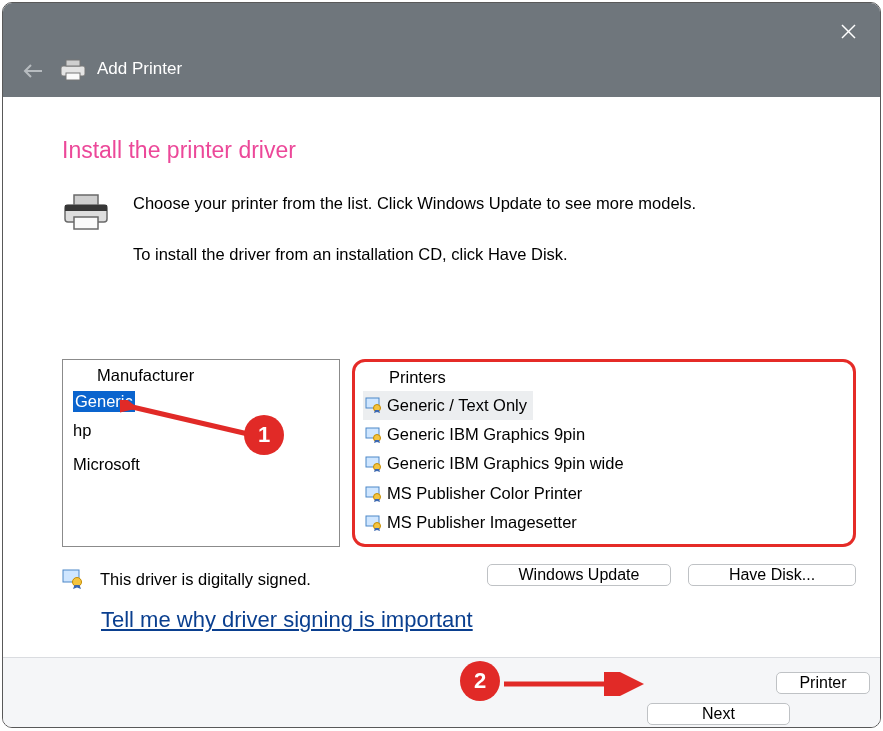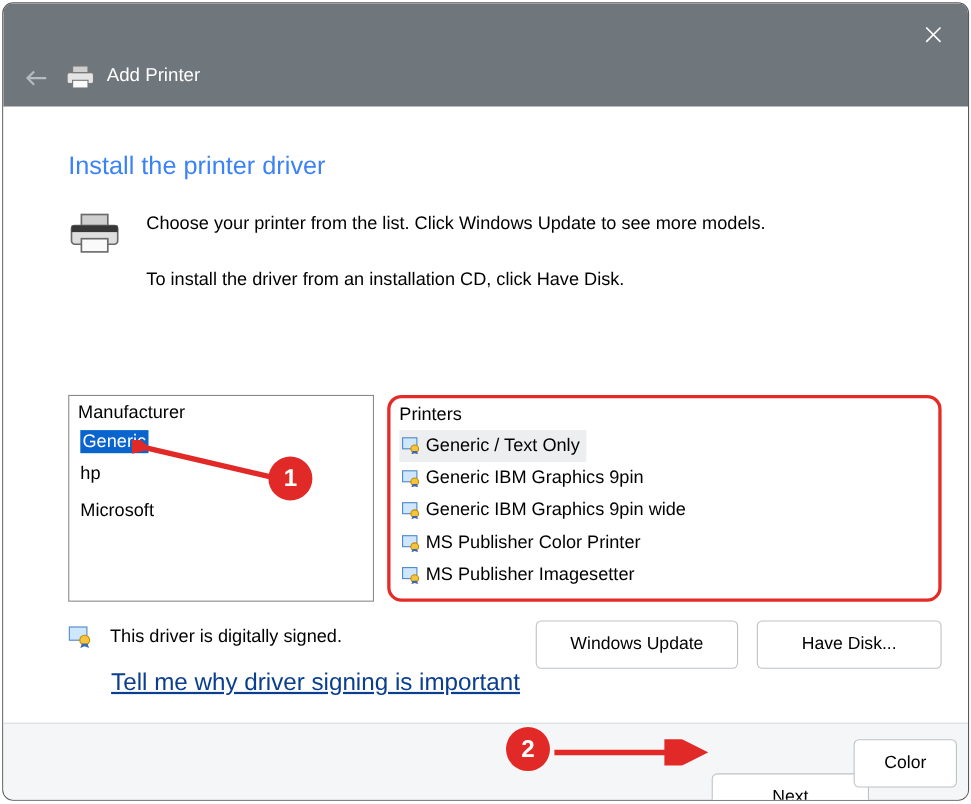--- a/index.html
+++ b/index.html
@@ -66,21 +66,21 @@
     font-size: 17px;
     color: #fff;
   }
   .content {
     flex: 1;
     background: #fff;
     position: relative;
     padding: 0;
   }
   .heading {
-    color: #3b82f6;
+    color: #ec4899;
     font-size: 23px;
     font-weight: 400;
     position: absolute;
     left: 59px;
     top: 40px;
   }
   .body-printer-icon {
     position: absolute;
     left: 59px;
     top: 96px;
@@ -119,20 +119,21 @@
     top: 262px;
     width: 504px;
     height: 188px;
     padding: 4px 8px;
     border: 3px solid #e52b27;
     border-radius: 13px;
   }
   .col-header {
     font-size: 16.5px;
     padding: 2px 0 4px 0;
+    margin-left: 26px;
   }
   .list-item {
     font-size: 16.5px;
     padding: 2px 2px;
     cursor: pointer;
     display: flex;
     align-items: center;
     line-height: 1.8;
   }
   .list-item.selected-manu { line-height: normal; }
@@ -171,21 +172,21 @@
     color: #0a3f8f;
     text-decoration: underline;
     font-size: 22px;
     cursor: pointer;
   }
   .btn {
     background: #fff;
     border: 1px solid #bfc2c5;
     border-radius: 5px;
     font-size: 16px;
-    padding: 12px 0;
+    padding: 1px 0;
     cursor: pointer;
     font-family: inherit;
     text-align: center;
   }
   .btn-wu {
     position: absolute;
     left: 484px;
     top: 467px;
     width: 184px;
   }
@@ -359,21 +360,21 @@
       <span class="signed-text">This driver is digitally signed.</span>
     </div>
     <a class="signing-link">Tell me why driver signing is important</a>
 
     <button class="btn btn-wu">Windows Update</button>
     <button class="btn btn-hd">Have Disk...</button>
   </div>
 
   <div class="footer">
     <button class="btn btn-next">Next</button>
-    <button class="btn btn-cancel">Color</button>
+    <button class="btn btn-cancel">Printer</button>
   </div>
 </div>
 
 <svg class="arrow1" viewBox="0 0 134 44">
   <defs>
       <marker id="ah1" markerWidth="8" markerHeight="8" refX="2" refY="4" orient="auto">
         <path d="M8,0 L0,4 L8,8 Z" fill="#e12a27"></path>
       </marker>
     </defs>
   <line x1="128" y1="34" x2="8" y2="6" stroke="#e12a27" stroke-width="5" marker-end="url(#ah1)"></line>

